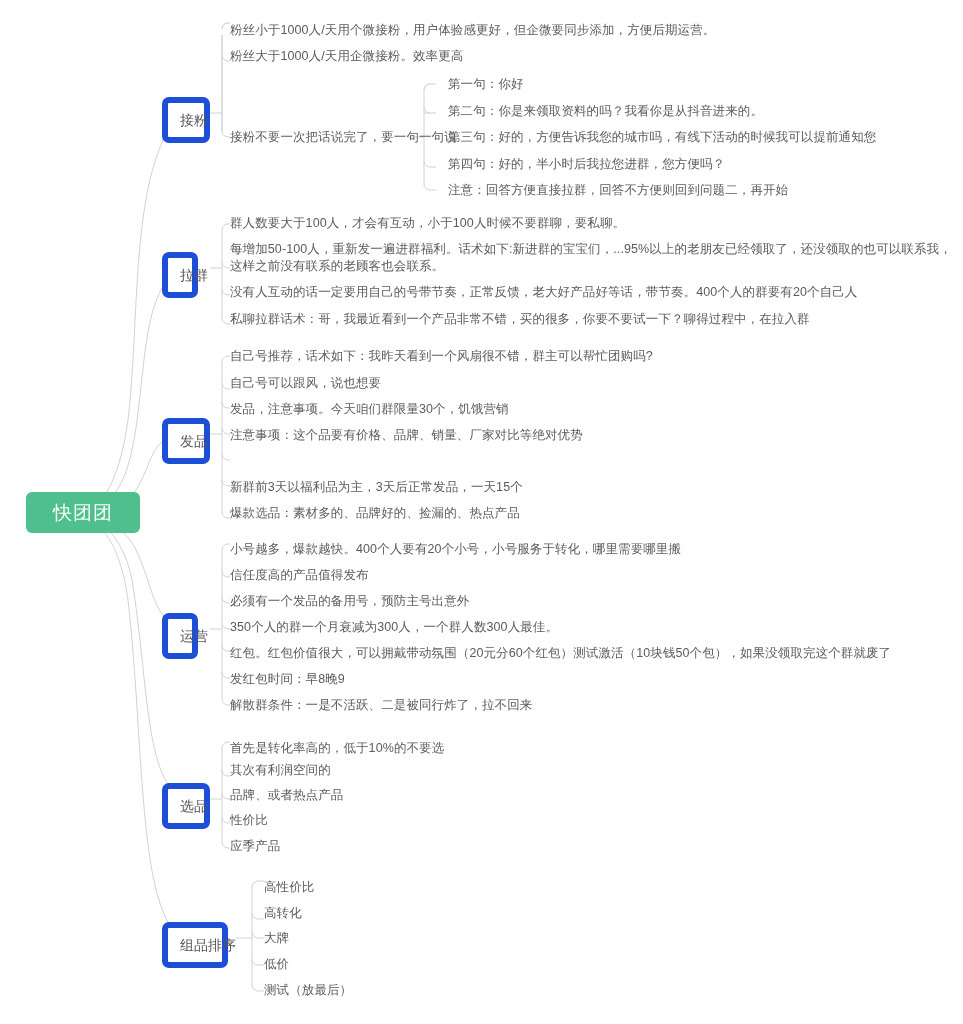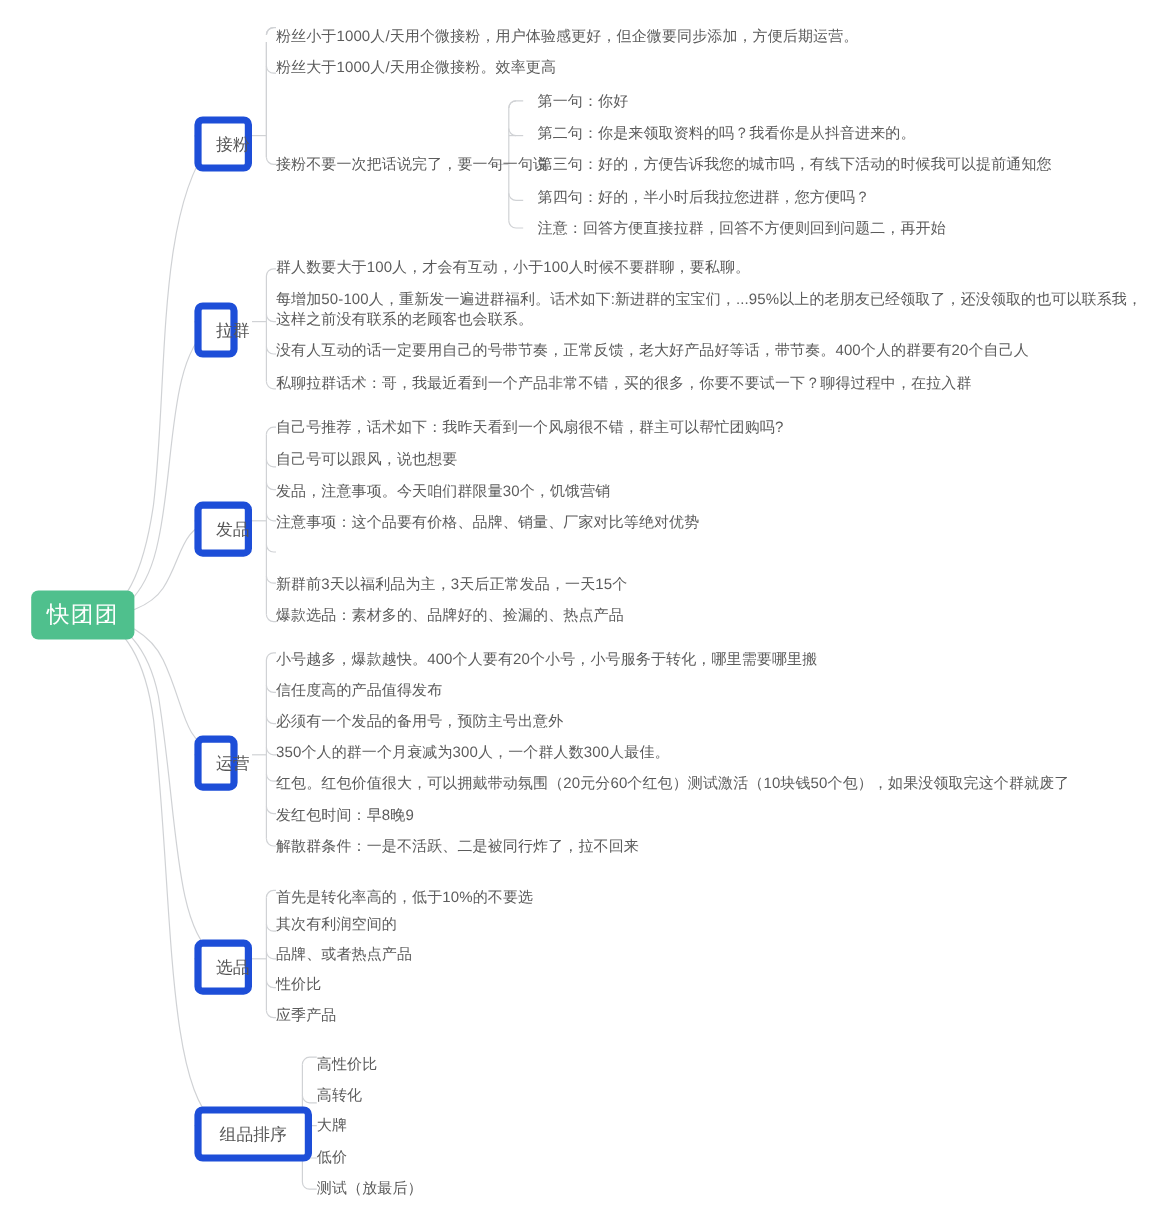--- a/index.html
+++ b/index.html
@@ -32,21 +32,21 @@
     box-sizing: border-box;
     white-space: nowrap;
   }
   
   .root-node {
     background: #4fc08d;
     color: #ffffff;
     border-radius: 6px;
     font-size: 19px;
     line-height: 1;
-    padding: 11px 13px;
+    padding: 11px 27px;
     letter-spacing: 1px;
     text-align: right;
   }
   
   .branch-node {
     background: #ffffff;
     border: 6px solid #1d4ed8;
     border-radius: 7px;
     color: #555555;
     font-size: 14px;
@@ -252,21 +252,21 @@
   <div class="node leaf-node nowrap" style="left:230px; top:787px;">
     <span>品牌、或者热点产品</span>
   </div>
   <div class="node leaf-node nowrap" style="left:230px; top:812px;">
     <span>性价比</span>
   </div>
   <div class="node leaf-node nowrap" style="left:230px; top:838px;">
     <span>应季产品</span>
   </div>
 
-  <div class="node branch-node" style="left:162px; top:922px; width:98px;">
+  <div class="node branch-node" style="left:162px; top:922px; width:66px;">
     <span>组品排序</span>
   </div>
   <div class="node leaf-node nowrap" style="left:264px; top:879px;">
     <span>高性价比</span>
   </div>
   <div class="node leaf-node nowrap" style="left:264px; top:905px;">
     <span>高转化</span>
   </div>
   <div class="node leaf-node nowrap" style="left:264px; top:930px;">
     <span>大牌</span>

